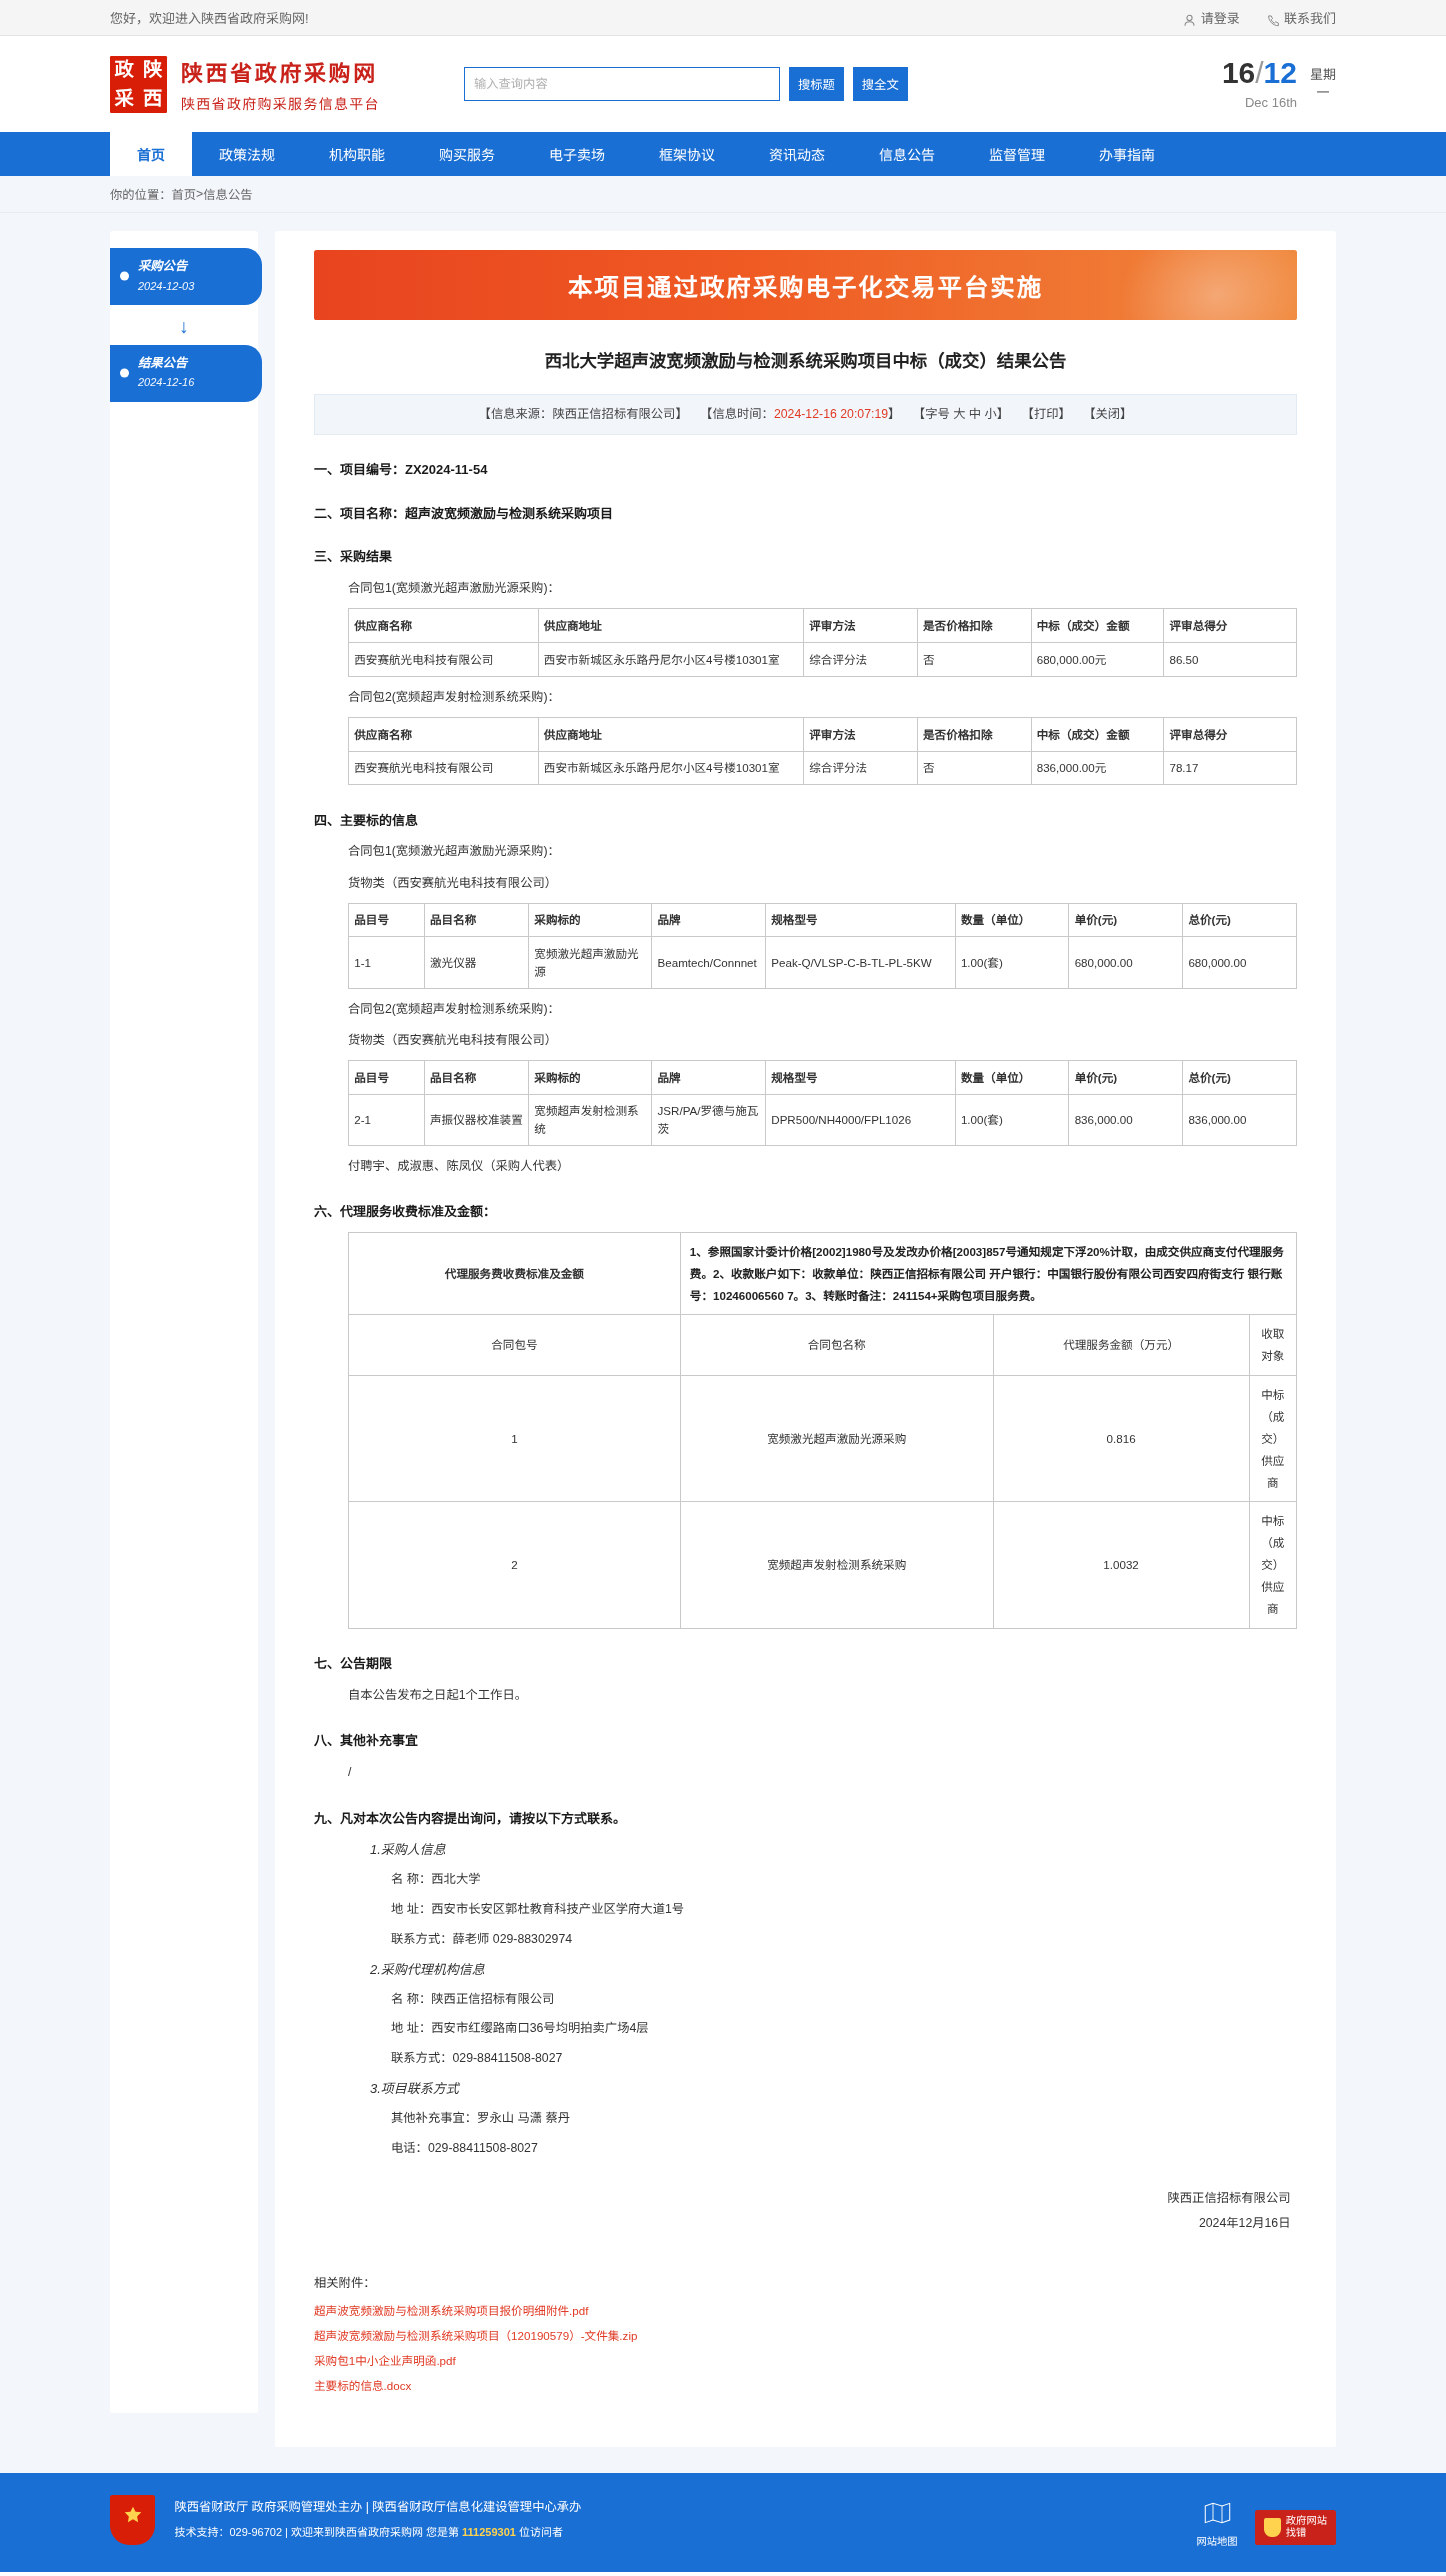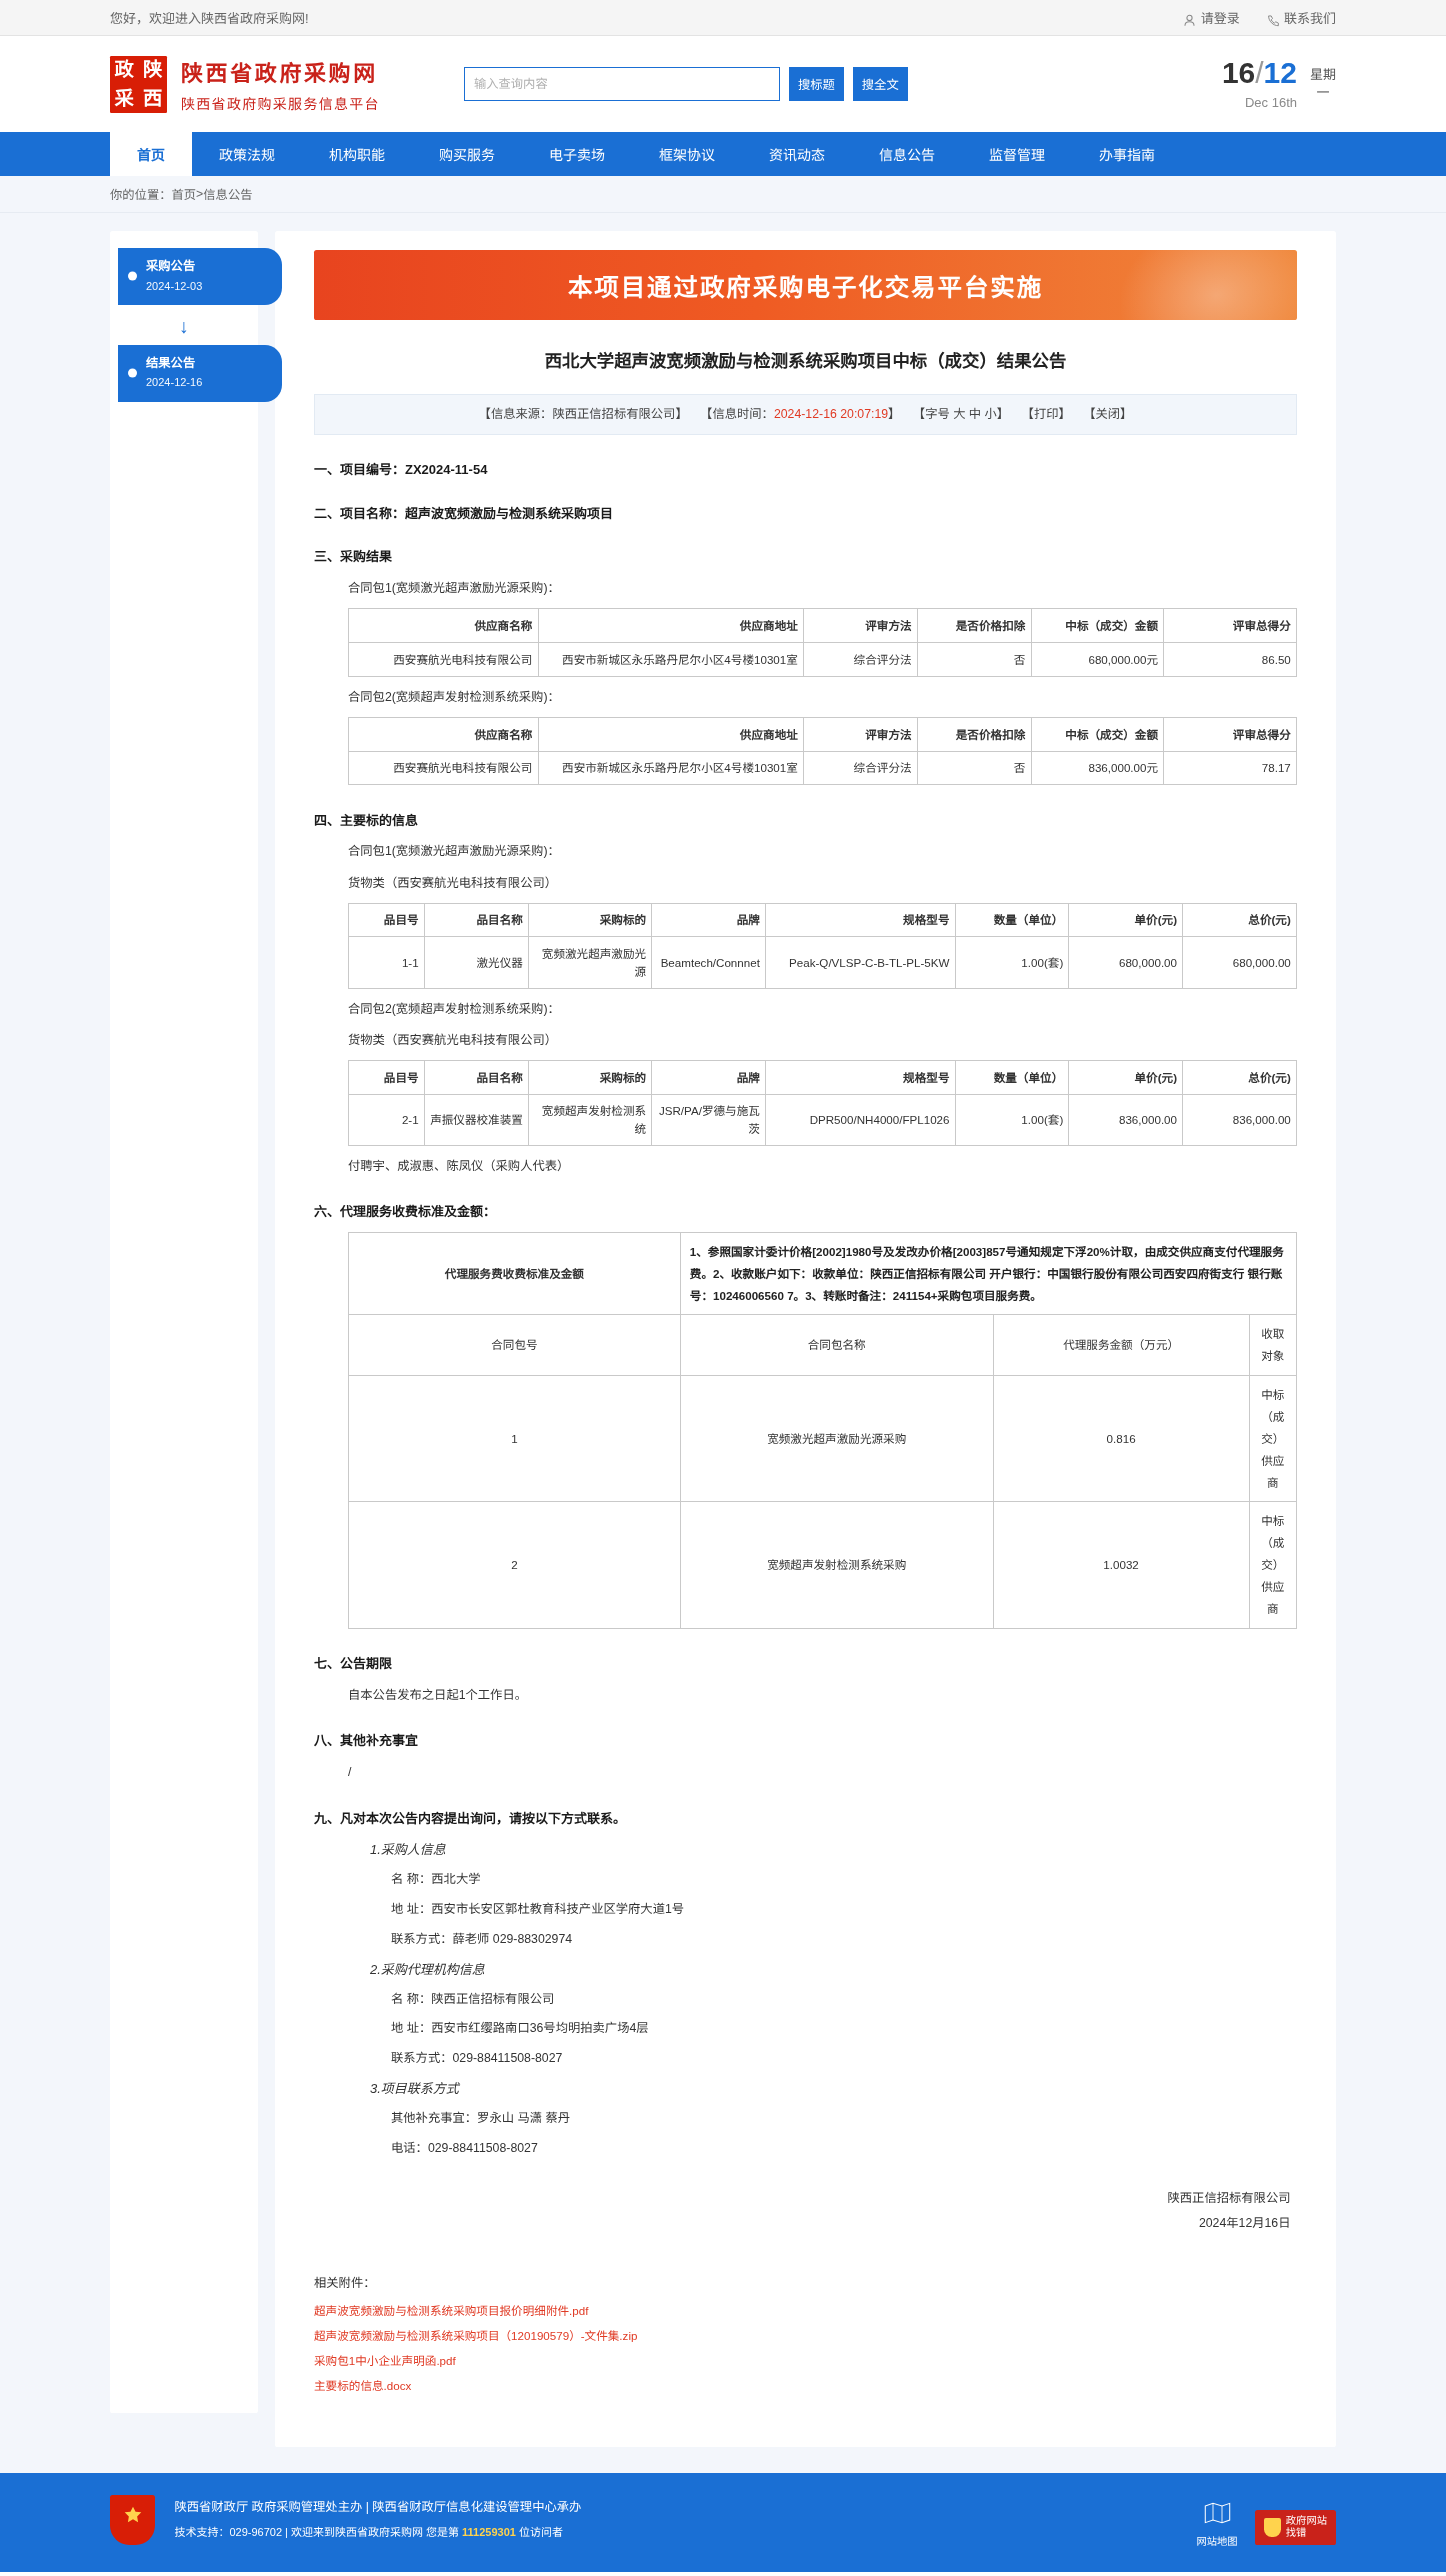--- a/index.html
+++ b/index.html
@@ -132,28 +132,29 @@
   .side {
     width:148px;
     flex:0 0 148px;
     background:#ffffff;
     border-radius:2.6px;
     padding:17px 0 26px 0;
     min-height:2182px;
   }
   .tl-item {
     position:relative;
-    margin:0 0 0 8px;
+    margin:0 0 0 0;
     padding:10.3px 7.7px 10.3px 28px;
     font-size:12.3px;
     color:#fff;
     background:#1a6fd4;
     border-radius:0 17px 17px 0;
-    width:164px;
+    width:152px;
     line-height:1.45;
+    font-style:italic;
   }
   .tl-item.alt { background:#1a6fd4; }
   .tl-item .dot {
     position:absolute;
     left:10.3px; top:50%;
     transform:translateY(-50%);
     width:9px; height:9px;
     border-radius:50%;
     background:#ffffff;
   }
@@ -222,21 +223,21 @@
   table.grid {
     width:calc(100% - 34px);
     margin-left:34px;
     border-collapse:collapse;
     font-size:11.6px;
     color:#333;
   }
   table.grid th, table.grid td {
     border:0.6px solid #c9c9c9;
     padding:7.7px 5.2px;
-    text-align:right;
+    text-align:left;
     line-height:1.5;
     word-break:break-all;
   }
   table.grid th { font-weight:bold; background:#ffffff; }
 
   table.fee {
     width:calc(100% - 34px);
     margin-left:34px;
     border-collapse:collapse;
     font-size:11.6px;

